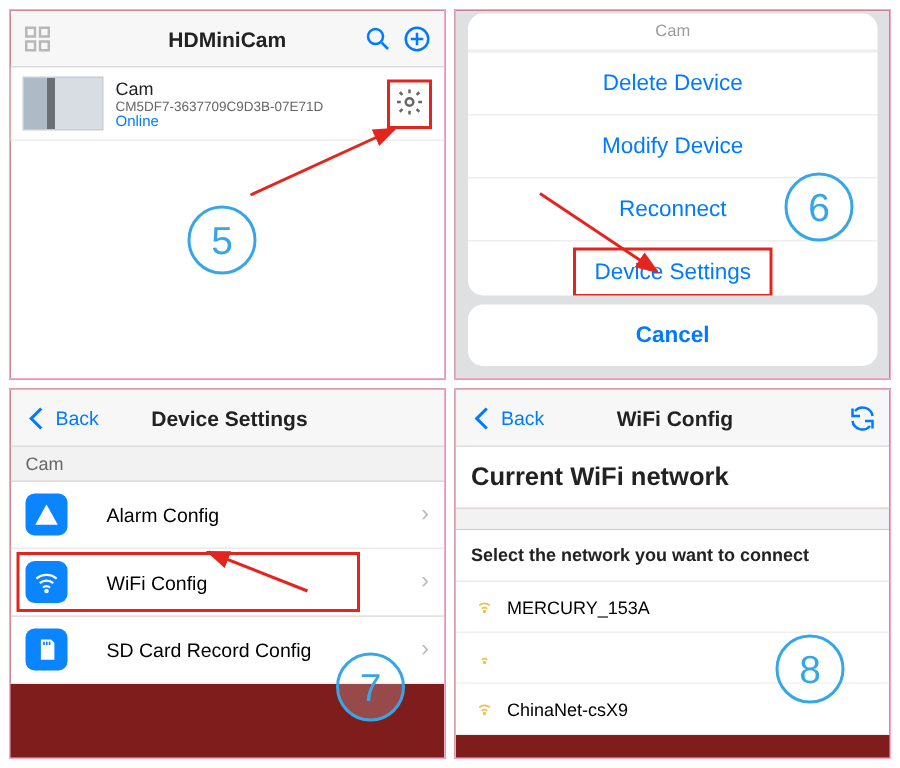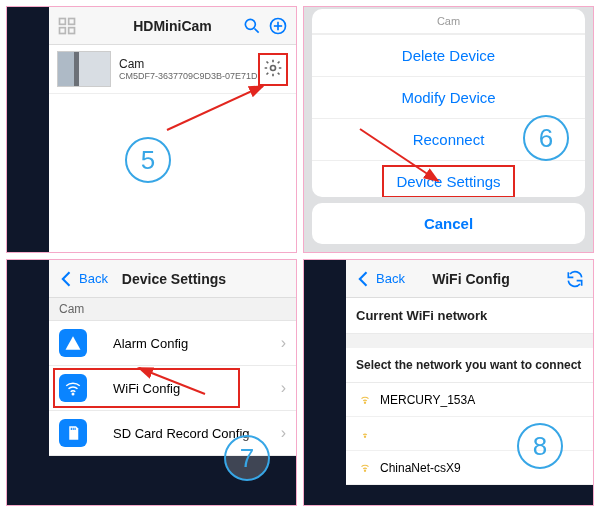--- a/index.html
+++ b/index.html
@@ -10,24 +10,23 @@
     height: 512px;
     display: grid;
     grid-template-columns: 1fr 1fr;
     grid-template-rows: 1fr 1fr;
     gap: 6px;
     padding: 6px;
   }
   .panel {
     border: 1px solid #f5a9c9;
     position: relative;
-    background: #0f172a;
+    background: #7f1d1d;
     overflow: hidden;
     font-size: 13px;
-    padding-left: 42px;
   }
   .header {
     height: 38px;
     display: flex;
     align-items: center;
     justify-content: space-between;
     background: #f7f7f7;
     border-bottom: 1px solid #ddd;
     padding: 0 8px;
   }
@@ -70,21 +69,21 @@
     display: flex; align-items: center; background: #fff;
     padding: 8px 10px; border-bottom: 1px solid #eaeaea; gap: 26px;
     font-size: 13px;
     position: relative;
   }
   .setting-icon { width: 28px; height: 28px; border-radius: 6px; display: flex; align-items: center; justify-content: center; color: #fff; }
   .bg-blue { background: #0a84ff; }
   .chev { color: #bbb; font-size: 16px; }
   .wifi-hl { position: absolute; left: 4px; right: 56px; top: 2px; bottom: 2px; border: 2px solid #e2261f; }
   
-  .sect-h { background: #fff; color: #222; font-size: 13px; padding: 10px 10px; font-weight: 600; border-bottom: 1px solid #eaeaea; }
+  .sect-h { background: #fff; color: #222; font-size: 17px; padding: 10px 10px; font-weight: 600; border-bottom: 1px solid #eaeaea; }
   .sect-h.bold { font-weight: 600; }
   .wifi-list { background: #fff; }
   .wifi-row { display: flex; align-items: center; padding: 8px 12px; border-bottom: 1px solid #f0f0f0; font-size: 12px; gap: 8px; }
   .weak { color: #f0c14b; }
   .gap { height: 14px; background: #f2f2f2; }
   
   .step-circle {
     position: absolute; width: 46px; height: 46px; border: 2px solid #37a6e6; border-radius: 50%;
     display: flex; align-items: center; justify-content: center;
     color: #37a6e6; font-size: 26px; font-weight: 300; background: rgba(255,255,255,0.2);
@@ -124,20 +123,21 @@
           </svg>
       </span>
     </div>
   </div>
   <div class="p5-body">
     <div class="device-row">
       <div class="thumb"></div>
       <div class="dev-text">
         <div class="dev-name">Cam</div>
         <div class="dev-id">CM5DF7-3637709C9D3B-07E71D</div>
+        <div class="dev-status">Online</div>
       </div>
       <div class="gear-box">
         <span class="ic">
           <svg viewBox="0 0 24 24" fill="none" stroke="#666" stroke-width="2">
               <circle cx="12" cy="12" r="3"></circle>
               <path d="M12 2v3M12 19v3M4.2 4.2l2.1 2.1M17.7 17.7l2.1 2.1M2 12h3M19 12h3M4.2 19.8l2.1-2.1M17.7 6.3l2.1-2.1"></path>
             </svg>
         </span>
       </div>
     </div>

